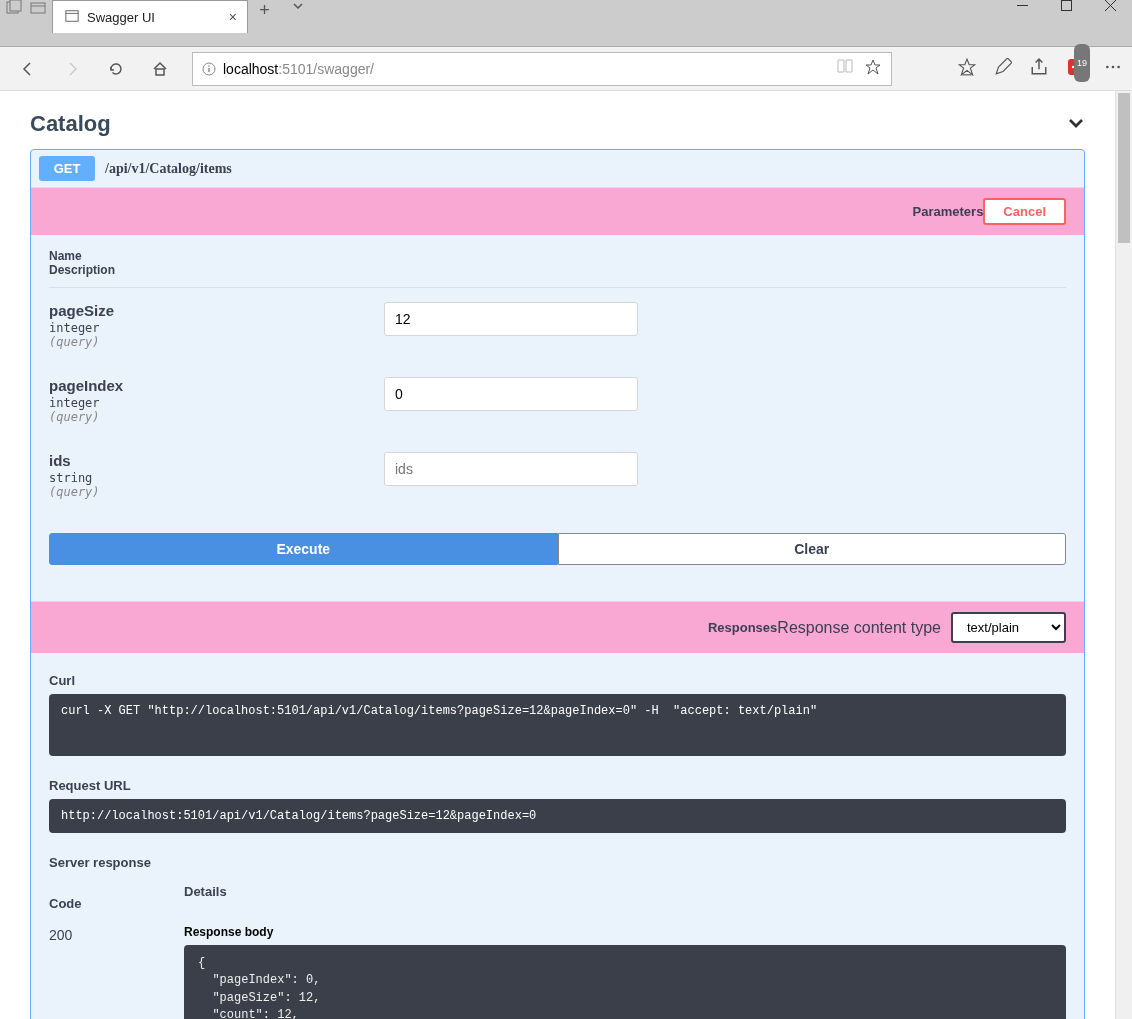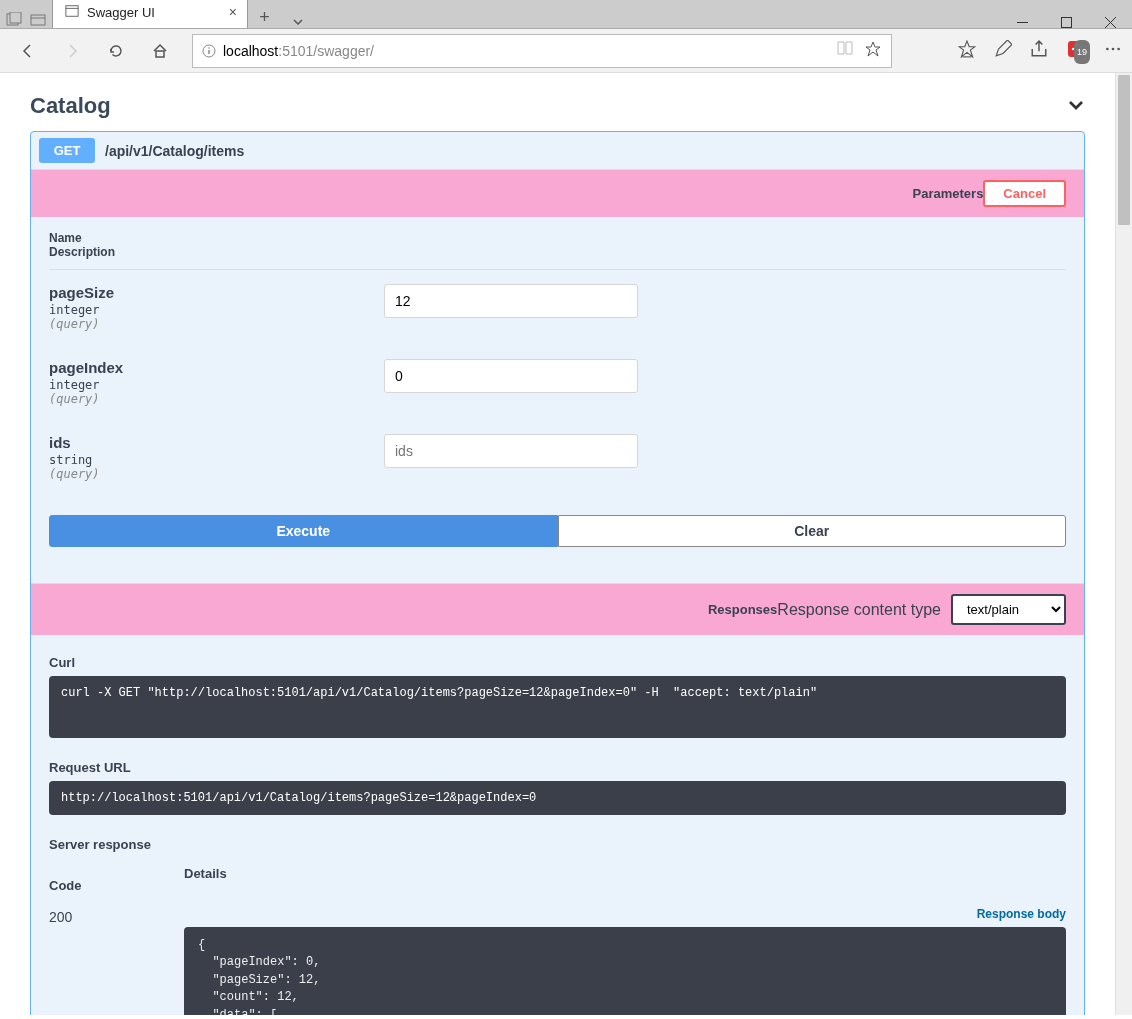--- a/index.html
+++ b/index.html
@@ -5,24 +5,24 @@
 * { box-sizing: border-box; margin: 0; padding: 0; }
 body {
   font-family: "Segoe UI", Arial, sans-serif;
   font-size: 13px;
   background: #fff;
   color: #333;
   overflow: hidden;
 }
 
 .titlebar {
-  height: 29px;
+  height: 47px;
   background: #ccc;
   display: flex;
-  align-items: flex-end;
+  align-items: flex-start;
   border-bottom: 1px solid #aaa;
 }
 .tb-left {
   display: flex;
   align-items: center;
   padding: 0 6px;
   gap: 8px;
 }
 .tb-icon { width: 16px; height: 16px; opacity: .7; }
 .tab {
@@ -71,21 +71,21 @@
 }
 .addrbox .info { width: 20px; color:#888; display:flex; align-items:center; justify-content:center;}
 .addrbox .url { flex:1; font-size: 14px; color:#000; padding-left: 4px;}
 .addrbox .url .host { color: #000; }
 .addrbox .url .rest { color: #888; }
 .addrbox .tail { display:flex; gap: 12px; color:#888; padding: 0 4px;}
 .addr-right { display:flex; align-items:center; gap: 18px; padding-left: 20px; margin-left: auto;}
 .addr-right .ext { position: relative;}
 .addr-right .badge {
   position:absolute; bottom:-2px; right:-4px;
-  background:#777; color:#fff; font-size:9px; padding:7px 3px; border-radius:6px;
+  background:#777; color:#fff; font-size:9px; padding:14px 3px; border-radius:6px;
 }
 
 
 .viewport {
   position: relative;
   height: calc(1019px - 33px - 44px);
   display: flex;
 }
 .page {
   flex:1;
@@ -132,21 +132,21 @@
   background: #61affe;
   color:#fff;
   font-weight:700;
   font-size: 13px;
   padding: 5px 0;
   width: 56px;
   text-align:center;
   border-radius: 3px;
 }
 .op-path {
-  font-family: Liberation Sans, sans-serif;
+  font-family: Liberation Serif, serif;
   font-size: 14px;
   font-weight: 600;
   color: #3b4151;
 }
 
 .params-header,
 .responses-header {
   display:flex; justify-content:flex-end; align-items:center;
   padding: 10px 18px;
   font-weight: 700;
@@ -232,21 +232,21 @@
 .codebox.tall { min-height: 62px; }
 .resp-table-head {
   display:flex; font-size:13px; font-weight:700; color:#3b4151;
   padding: 8px 0;
 }
 .rc-code { width: 135px; margin-top: 12px; }
 .rc-details { flex:1; }
 .resp-row { display:flex; }
 .resp-code { width: 135px; font-size:14px; color:#3b4151; padding-top: 8px;}
 .resp-details { flex:1; }
-.resp-body-label { font-size:12px; font-weight:700; color:#0369a1; margin: 6px 0; text-align: right;}
+.resp-body-label { font-size:12px; font-weight:700; color:#000000; margin: 6px 0;}
 .json-box {
   background:#3b3f4a; color:#eee; border-radius:4px;
   font-family: "Consolas","Courier New",monospace;
   font-size: 12px; padding: 10px 14px;
   white-space: pre; line-height: 1.45;
 }
 </style>
 </head>
 <body>
 

